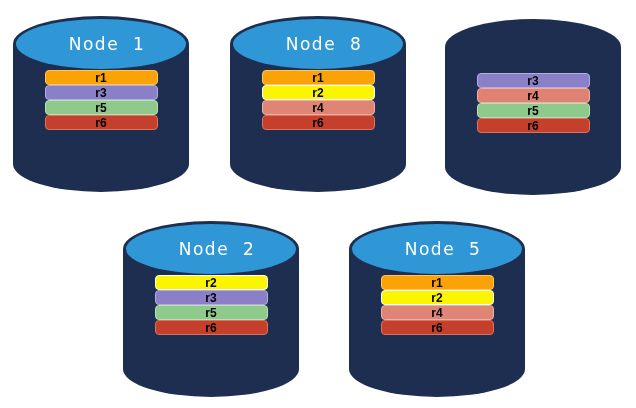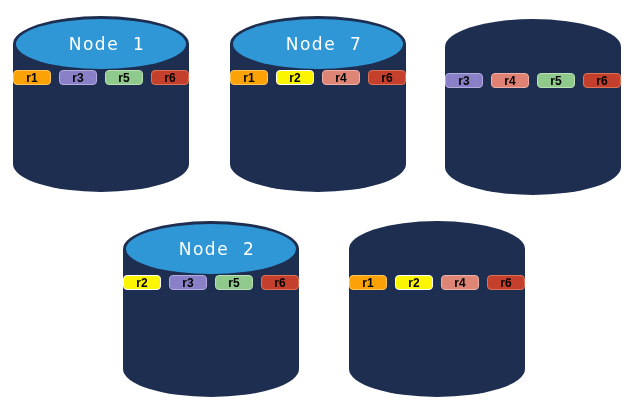--- a/index.html
+++ b/index.html
@@ -20,21 +20,21 @@
     display:flex; align-items:center; justify-content:center;
     z-index:2;
   }
   .cyl-title {
     color:#ffffff; font-size:17px; letter-spacing:1.5px; white-space:pre;
     font-family:"DejaVu Sans", sans-serif;
     margin-left:12px;
   }
   .bars {
     position:absolute; left:0; right:0; top:54px;
-    display:flex; flex-direction:row; align-items:center; gap:8px;
+    display:flex; flex-direction:column; align-items:center; gap:0;
     z-index:3;
   }
   .bar {
     box-sizing:border-box;
     width:113px; height:15px;
     border-radius:4px;
     border:1px solid #ffffff;
     display:flex; align-items:center; justify-content:center;
     font-weight:bold; font-size:12px; line-height:1; color:#000000;
   }
@@ -53,21 +53,21 @@
       <div class="bar" style="background: rgb(251, 163, 6); border-color: rgb(255, 197, 92);">r1</div>
       <div class="bar" style="background: rgb(137, 128, 200); border-color: rgb(179, 172, 222);">r3</div>
       <div class="bar" style="background: rgb(143, 201, 139); border-color: rgb(187, 224, 184);">r5</div>
       <div class="bar" style="background: rgb(197, 64, 44); border-color: rgb(220, 114, 88);">r6</div>
     </div>
   </div>
 
   <div class="cyl" style="left:230px; top:16px;">
     <div class="cyl-body" style="background: rgb(30, 46, 80);"></div>
     <div class="cyl-top" style="background: rgb(47, 151, 213);">
-      <span class="cyl-title">Node  7</span>
+      <span class="cyl-title">Node  8</span>
     </div>
     <div class="bars">
       <div class="bar" style="background: rgb(251, 163, 6); border-color: rgb(255, 197, 92);">r1</div>
       <div class="bar" style="background: rgb(252, 245, 0); border-color: rgb(255, 255, 255);">r2</div>
       <div class="bar" style="background: rgb(222, 133, 118); border-color: rgb(237, 176, 166);">r4</div>
       <div class="bar" style="background: rgb(197, 64, 44); border-color: rgb(220, 114, 88);">r6</div>
     </div>
   </div>
 
   <div class="cyl" style="left:445px; top:19px;">
@@ -88,20 +88,23 @@
     <div class="bars">
       <div class="bar" style="background: rgb(252, 245, 0); border-color: rgb(255, 255, 255);">r2</div>
       <div class="bar" style="background: rgb(137, 128, 200); border-color: rgb(179, 172, 222);">r3</div>
       <div class="bar" style="background: rgb(143, 201, 139); border-color: rgb(187, 224, 184);">r5</div>
       <div class="bar" style="background: rgb(197, 64, 44); border-color: rgb(220, 114, 88);">r6</div>
     </div>
   </div>
 
   <div class="cyl" style="left:349px; top:221px;">
     <div class="cyl-body" style="background: rgb(30, 46, 80);"></div>
+    <div class="cyl-top" style="background: rgb(47, 151, 213);">
+      <span class="cyl-title">Node  5</span>
+    </div>
     <div class="bars">
       <div class="bar" style="background: rgb(251, 163, 6); border-color: rgb(255, 197, 92);">r1</div>
       <div class="bar" style="background: rgb(252, 245, 0); border-color: rgb(255, 255, 255);">r2</div>
       <div class="bar" style="background: rgb(222, 133, 118); border-color: rgb(237, 176, 166);">r4</div>
       <div class="bar" style="background: rgb(197, 64, 44); border-color: rgb(220, 114, 88);">r6</div>
     </div>
   </div>
 
 </div>
 

